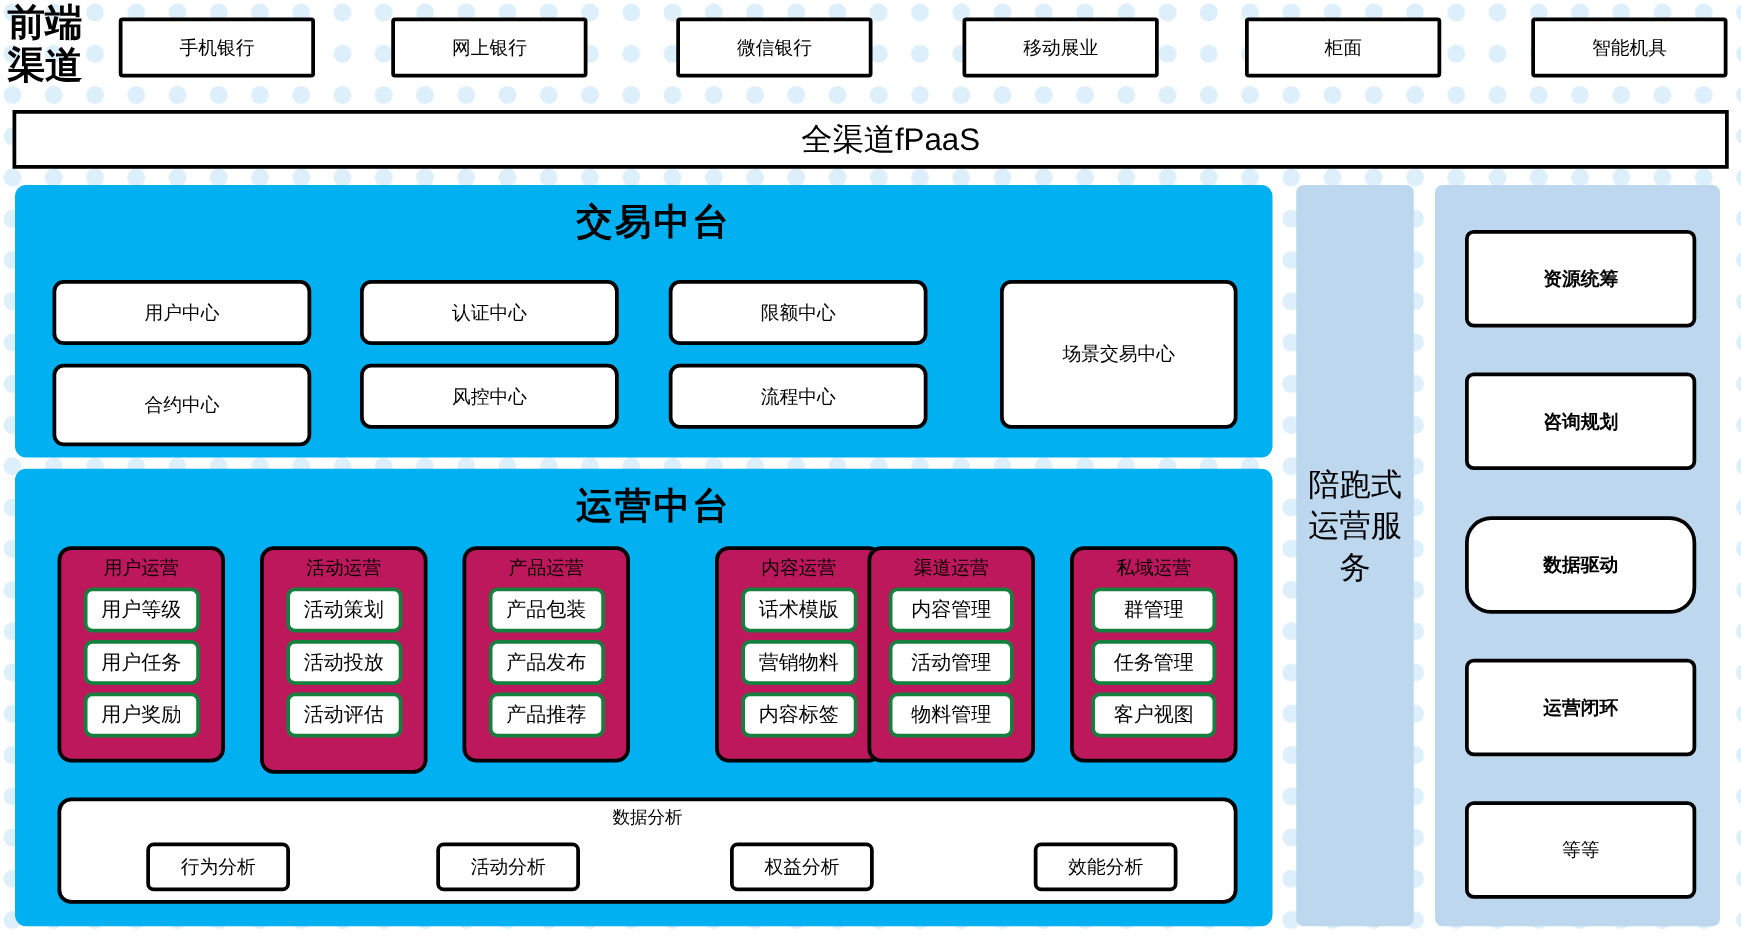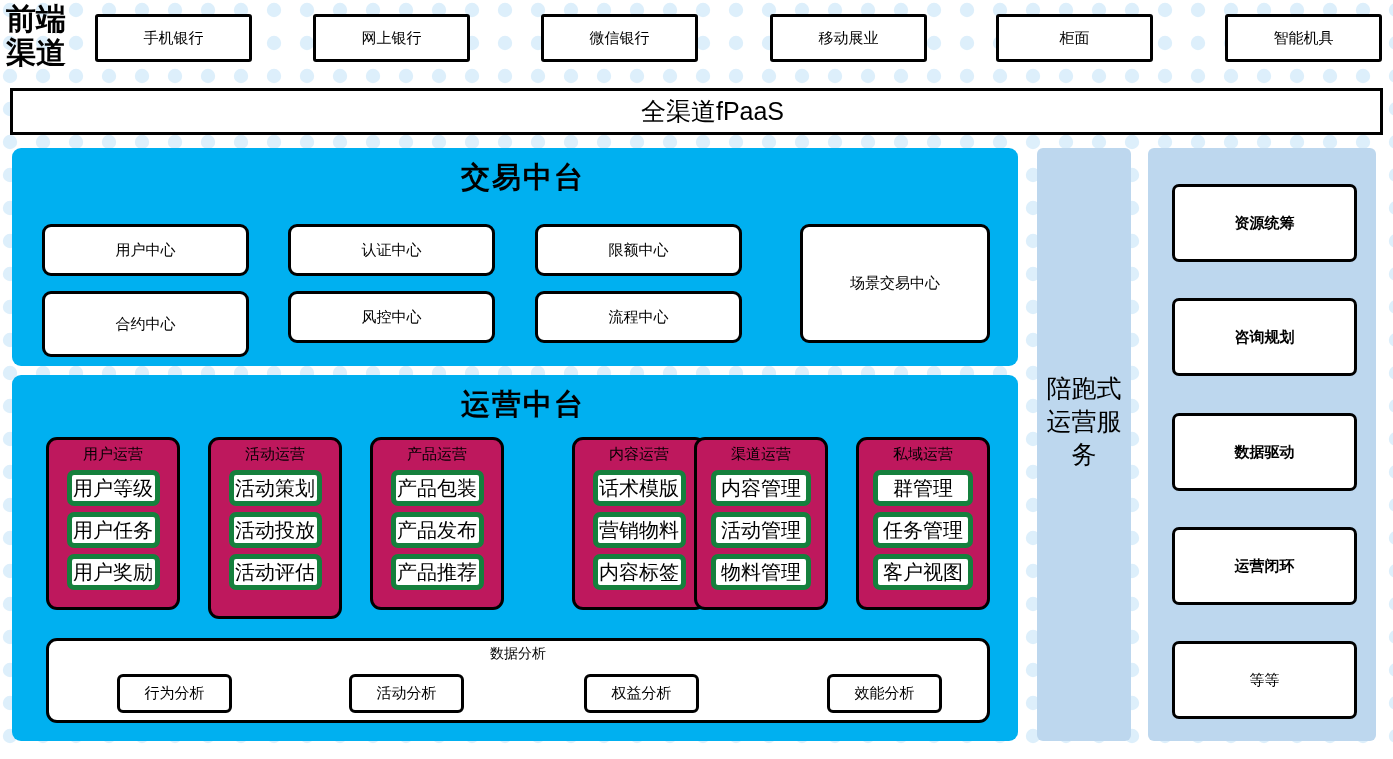--- a/index.html
+++ b/index.html
@@ -57,23 +57,23 @@
   }
 
   
   .opcol{
     background:#be185d;border:3px solid #000;border-radius:11px;
     box-sizing:border-box;display:flex;flex-direction:column;
     align-items:center;padding-top:5px;
   }
   .opcol-title{font-size:15px;margin-bottom:6px;}
   .opitem{
-    border:5px solid #15803d;border-radius:7px;background:#fff;
+    border:3px solid #15803d;border-radius:7px;background:#fff;
     box-sizing:border-box;display:flex;align-items:center;justify-content:center;
-    font-size:20px;margin-bottom:6px;
+    font-size:16px;margin-bottom:6px;
   }
 
   
   .dabox{
     background:#fff;border:3px solid #000;border-radius:11px;box-sizing:border-box;
   }
   .da-title{text-align:center;font-size:14px;margin-top:4px;}
   .da-item{
     position:absolute;height:39px;border:3px solid #000;border-radius:6px;
     background:#fff;box-sizing:border-box;
@@ -212,18 +212,18 @@
     </div>
   </div>
 
   <div class="abs lblue" style="left:1037px;top:148px;width:94px;height:593px;">
     <div class="svc-label" style="top:224px;padding:0 9px;box-sizing:border-box;">陪跑式运营服务</div>
   </div>
 
   <div class="abs lblue" style="left:1148px;top:148px;width:228px;height:593px;">
     <div class="svc-box" style="left:24px;top:36px;width:185px;height:78px;">资源统筹</div>
     <div class="svc-box" style="left:24px;top:150px;width:185px;height:78px;">咨询规划</div>
-    <div class="svc-box" style="left:24px;top:265px;width:185px;height:78px;">数据驱动</div>
+    <div class="svc-box" style="left:24px;top:265px;width:185px;height:78px;border-radius:21px;">数据驱动</div>
     <div class="svc-box" style="left:24px;top:379px;width:185px;height:78px;">运营闭环</div>
     <div class="svc-box plain" style="left:24px;top:493px;width:185px;height:78px;">等等</div>
   </div>
 
 </div>
 
 </body></html>

